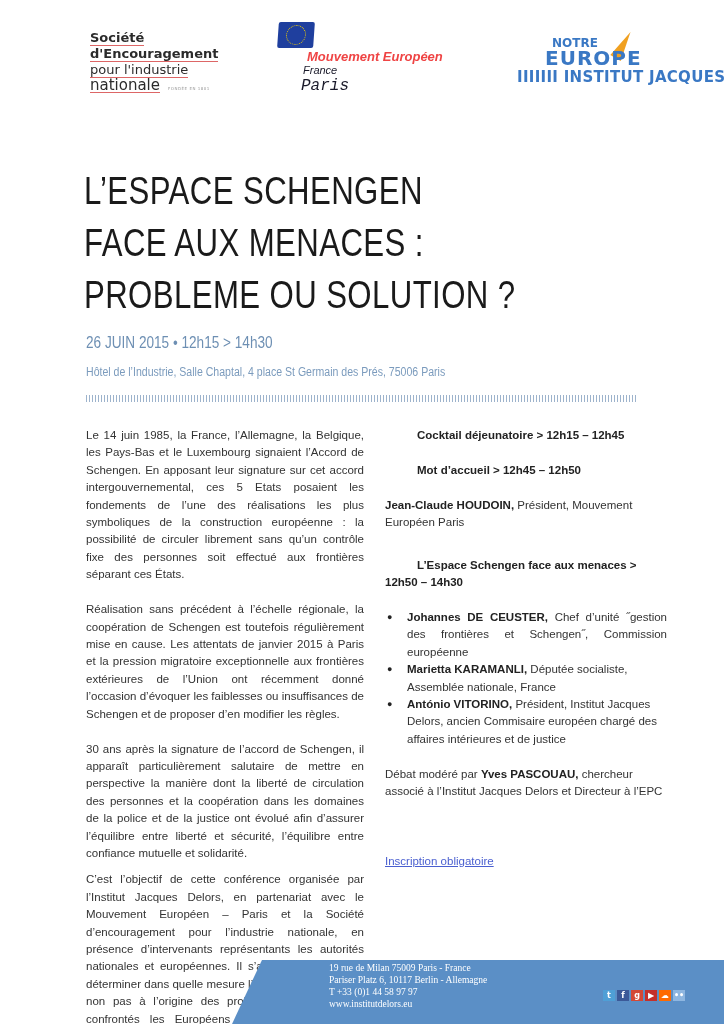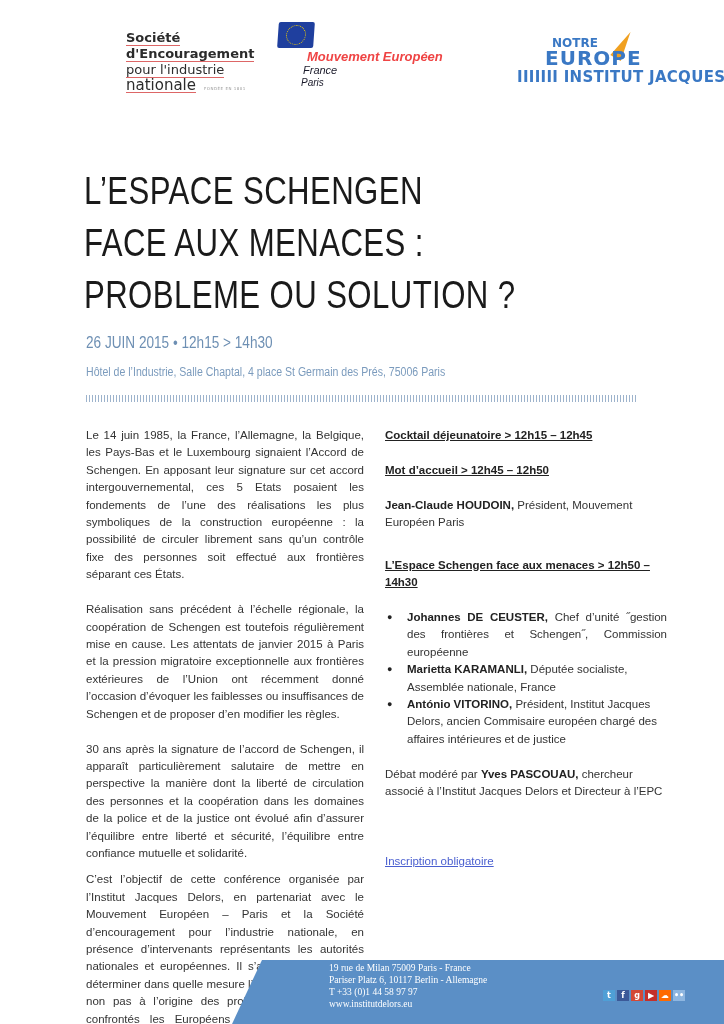--- a/index.html
+++ b/index.html
@@ -1,48 +1,48 @@
 <!DOCTYPE html>
 <html><head>
 <meta charset="utf-8">
 <style>
   html, body { margin:0; padding:0; background:#ffffff; }
   body { width:724px; height:1024px; position:relative; overflow:hidden;
          font-family:"Liberation Sans Narrow","Liberation Sans", sans-serif; color:#2a2a2a; }
   .abs { position:absolute; }
   
-  .senlogo { left:90px; top:30px; line-height:14px; font-family:"DejaVu Sans", sans-serif;margin-left:36px; }
+  .senlogo { left:90px; top:30px; line-height:14px; font-family:"DejaVu Sans", sans-serif; }
   .senlogo .l1 { font-size:13px; font-weight:bold; color:#2b2b2b; border-bottom:1px solid #d66; display:inline-block; }
   .senlogo .l2 { font-size:13px; font-weight:bold; color:#2b2b2b; border-bottom:1px solid #d66; display:inline-block; }
   .senlogo .l3 { font-size:13px; color:#2b2b2b; border-bottom:1px solid #d66; display:inline-block; }
   .senlogo .l4 { font-size:15px; color:#2b2b2b; border-bottom:1px solid #d66; display:inline-block; }
   .senlogo .tag { font-size:4px; color:#999; margin-left:8px; letter-spacing:0.5px; }
   .me-flag { left:278px; top:22px; width:36px; height:26px; background:#1f3f9e; border-radius:2px; transform:skew(-4deg); }
   .me-flag .stars { position:absolute; left:8px; top:3px; width:18px; height:18px; border:1px dotted #f5d000; border-radius:50%; }
   .me-title { left:307px; top:49px; font-size:13px; font-weight:bold; font-style:italic; color:#ef4444; font-family:"Liberation Sans", sans-serif; }
   .me-sub1 { left:303px; top:64px; font-size:11px; font-style:italic; color:#1a1a2a; font-family:"Liberation Sans", sans-serif; }
-  .me-sub2 { left:301px; top:77px; font-size:10px; font-style:italic; color:#1a1a2a; font-family:Liberation Sans, sans-serif; }
+  .me-sub2 { left:301px; top:77px; font-size:16px; font-style:italic; color:#1a1a2a; font-family:Liberation Mono, monospace; }
   .ne { left:515px; top:28px; width:160px; height:55px; }
   .ne .notre { position:absolute; left:37px; top:8px; font-size:12px; font-weight:bold; color:#3a78c4; font-family:"DejaVu Sans", sans-serif; }
   .ne .europe { position:absolute; left:30px; top:18px; font-size:20px; font-weight:bold; color:#3a78c4; font-family:"DejaVu Sans", sans-serif; letter-spacing:1px; }
   .ne .needle { position:absolute; left:102px; top:2px; width:0; height:0; border-left:6px solid transparent; border-right:6px solid transparent; border-bottom:30px solid #f0a020; transform:rotate(30deg); }
   .ne .institut { position:absolute; left:2px; top:40px; font-size:15px; font-weight:bold; color:#3a78c4; font-family:"DejaVu Sans", sans-serif; letter-spacing:0.3px; white-space:nowrap; }
   
   .title { left:84px; top:165px; font-size:38px; line-height:52px; color:#1a1a1a; font-family:"Liberation Sans Narrow","Liberation Sans", sans-serif; font-stretch:condensed; letter-spacing:0.5px; transform:scaleX(0.82); transform-origin:left top; white-space:nowrap; }
   .date { left:86px; top:334px; font-size:16px; color:#6d8fb3; transform:scaleX(0.85); transform-origin:left top; white-space:nowrap; }
   .venue { left:86px; top:365px; font-size:12px; color:#7b9bbd; transform:scaleX(0.88); transform-origin:left top; white-space:nowrap; }
   .rule { left:86px; top:395px; width:552px; height:7px;
           background: repeating-linear-gradient(90deg, #9db3cc 0px, #9db3cc 1px, transparent 1px, transparent 3px); }
   
   .col { font-size:11.5px; line-height:17.4px; color:#333; }
   .left { left:86px; top:427px; width:278px; text-align:justify; }
   .left p { margin:0 0 17.5px 0; }
   .right { left:385px; top:427px; width:282px; }
   .right p { margin:0 0 17.5px 0; }
-  .hl { text-decoration:underline; font-weight:bold; color:#222; }
+  .hl { font-weight:bold; color:#222;margin-left:32px; }
   b { color:#222; }
   .right ul { margin:0 0 17.5px 0; padding-left:22px; list-style:none; }
   .right li { position:relative; text-align:justify; }
   .right li::before { content:"●"; position:absolute; left:-20px; top:0; font-size:9px; color:#222; }
   .link { color:#4a5fd0; text-decoration:underline;text-align:right; }
   
   .footer { left:232px; top:960px; width:492px; height:64px; background:#5b8fc6;
             clip-path: polygon(30px 0, 100% 0, 100% 100%, 0 100%); }
   .footer-text { left:329px; top:962px; font-family:"Liberation Serif", serif; font-size:9.5px; line-height:12px; color:#ffffff; }
   .social { left:603px; top:990px; display:flex; gap:2px; }

